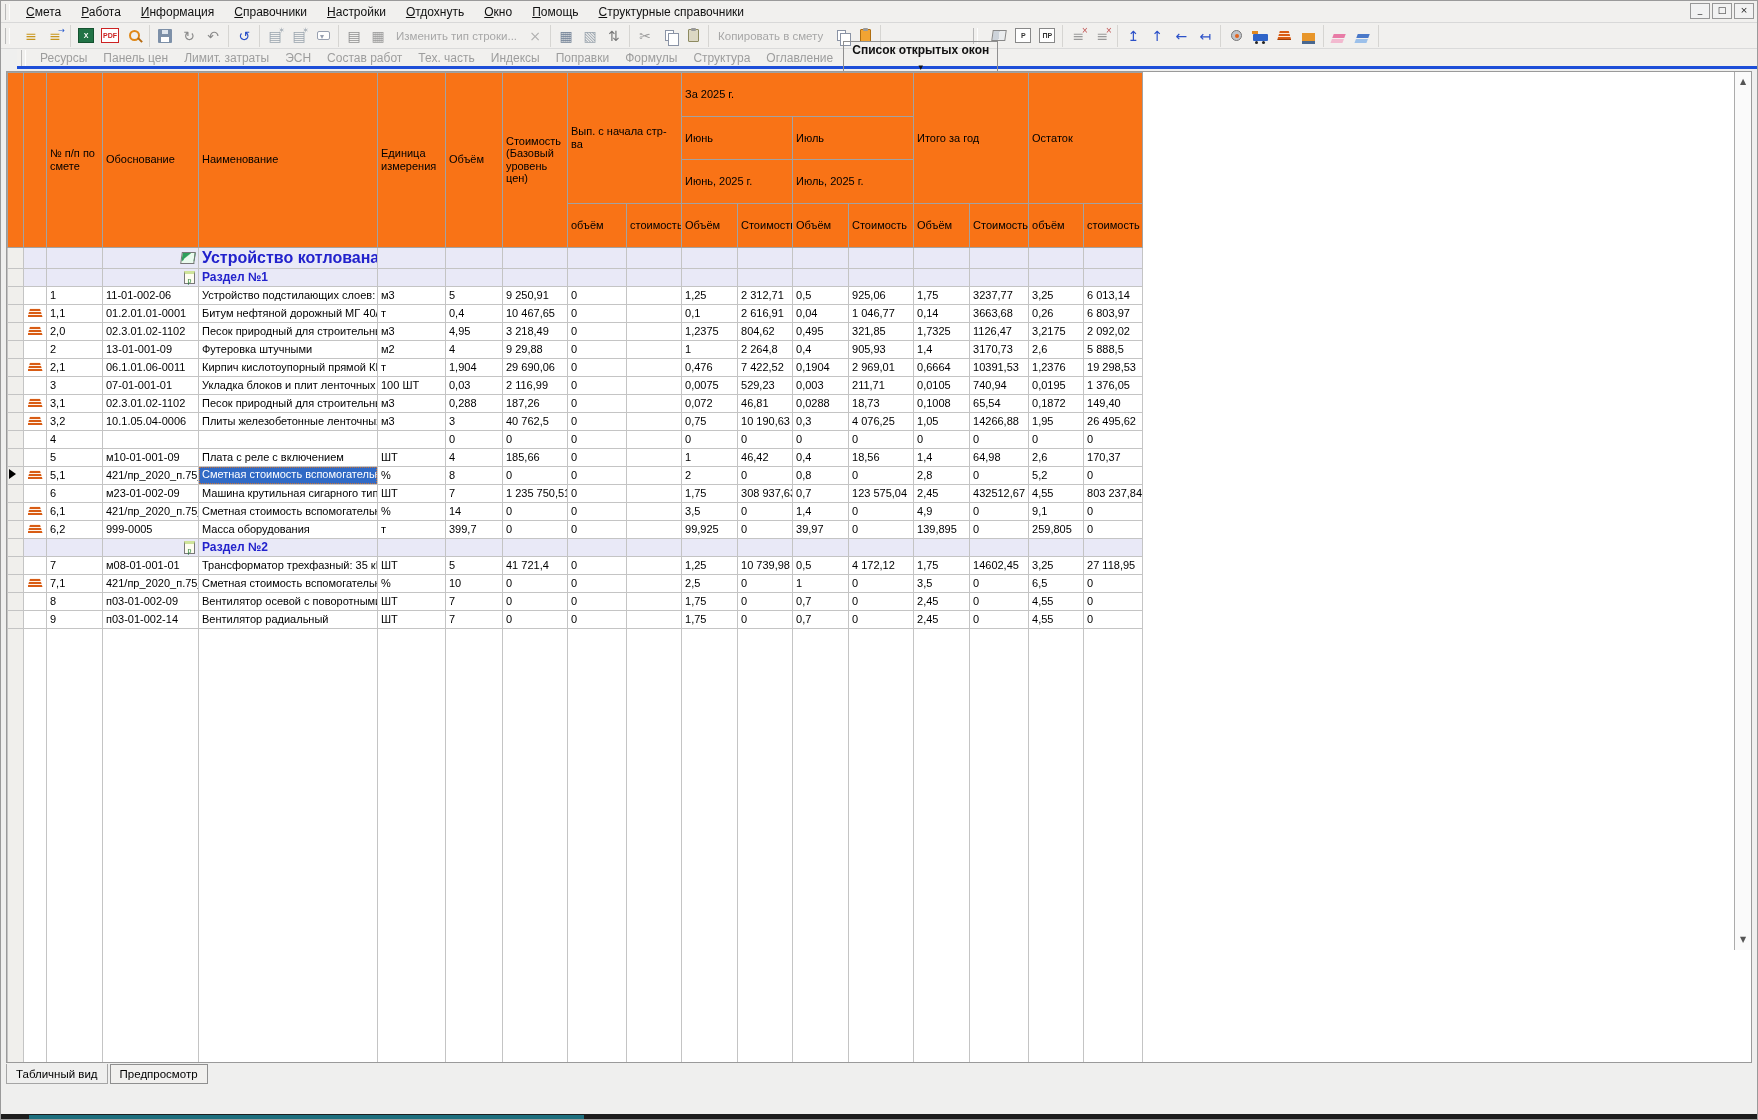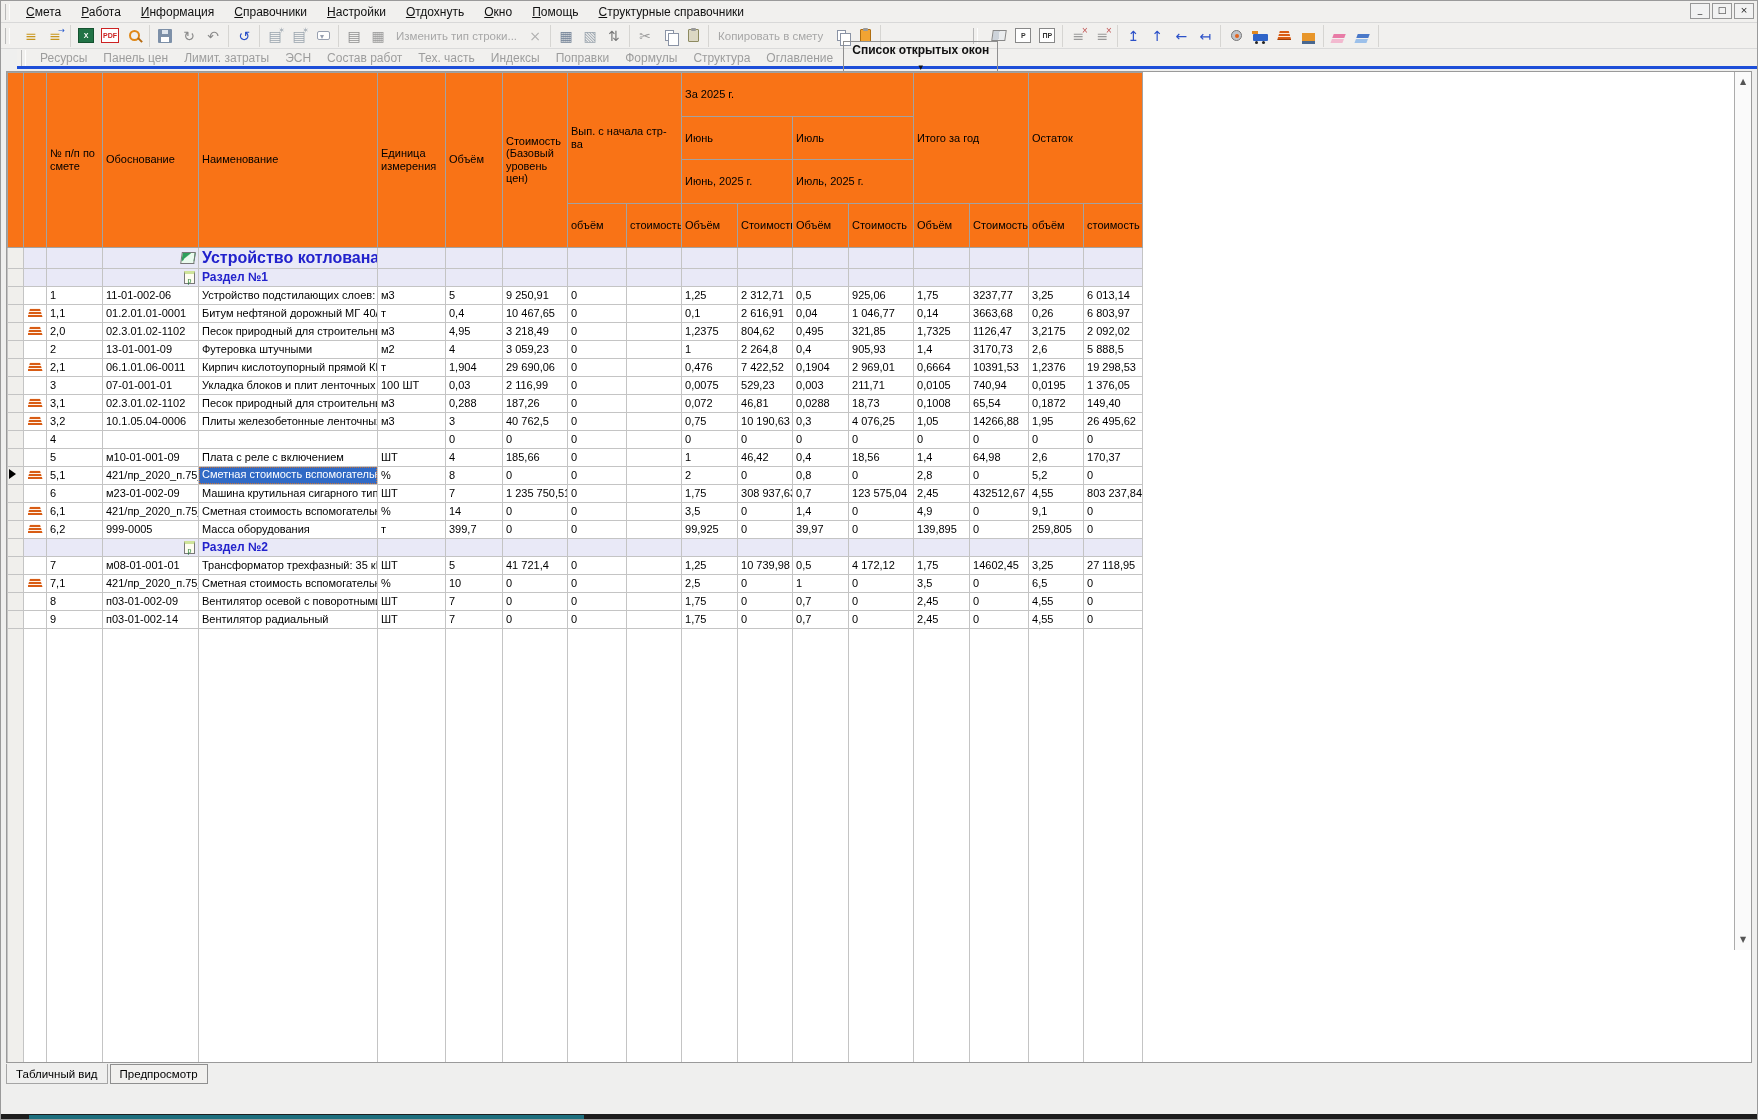--- a/index.html
+++ b/index.html
@@ -466,21 +466,21 @@
             <td>2 092,02</td>
           </tr>
           <tr>
             <td class="gut"></td>
             <td class="icn"></td>
             <td>2</td>
             <td>13-01-001-09</td>
             <td>Футеровка штучными</td>
             <td>м2</td>
             <td>4</td>
-            <td>3 059,23</td>
+            <td>9 29,88</td>
             <td>0</td>
             <td></td>
             <td>1</td>
             <td>2 264,8</td>
             <td>0,4</td>
             <td>905,93</td>
             <td>1,4</td>
             <td>3170,73</td>
             <td>2,6</td>
             <td>5 888,5</td>

